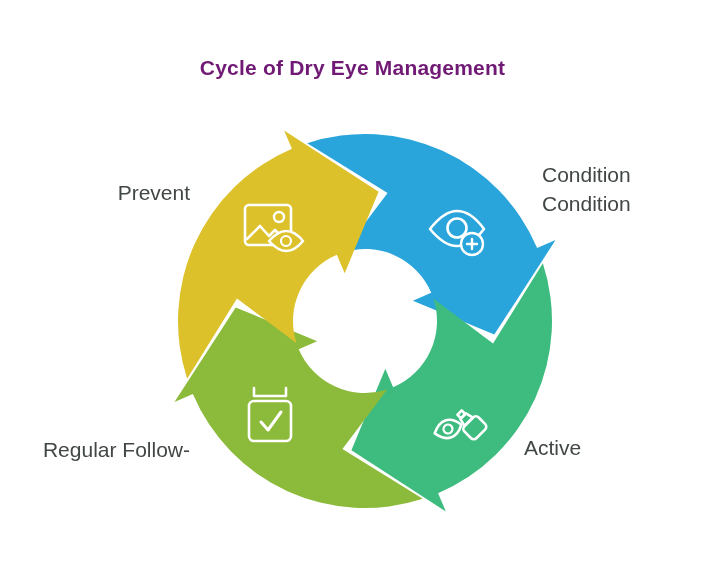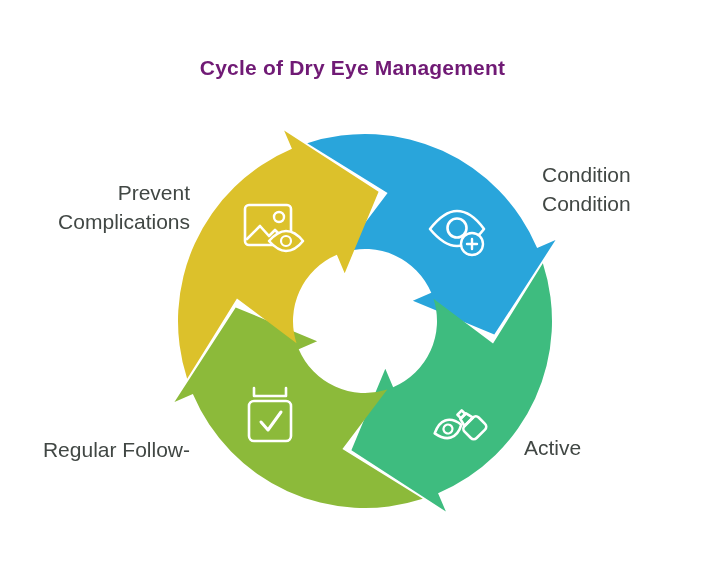--- a/index.html
+++ b/index.html
@@ -82,14 +82,13 @@
 <div class="step-label align-left lbl-active">
   <span>Active</span>
 </div>
 
 <div class="step-label align-right lbl-regular">
   <span>Regular Follow-</span>
 </div>
 
 <div class="step-label align-right lbl-prevent">
   <span>Prevent</span>
-  <span>Complications</span>
 </div>
 
 </body></html>

